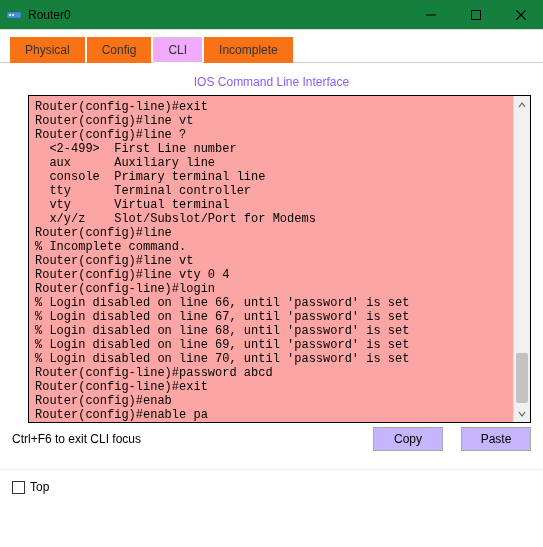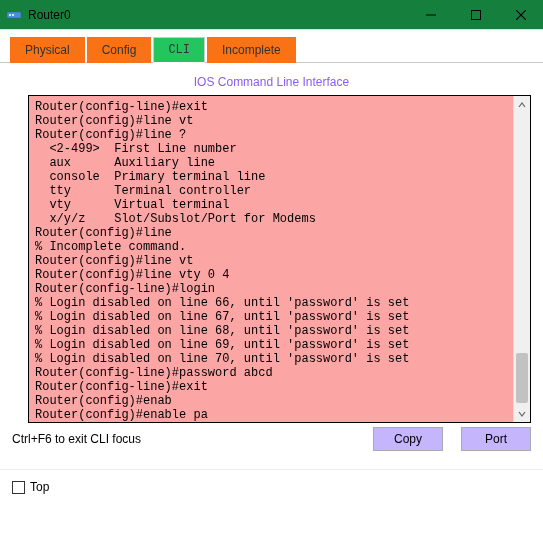--- a/index.html
+++ b/index.html
@@ -55,24 +55,23 @@
     font-size: 12px;
     color: #333;
     border: 1px solid transparent;
     border-bottom: none;
     cursor: pointer;
     position: relative;
     top: 1px;
     background: #f97316;
   }
   .tab.active {
-    background: #22c55e;
+    background: #f0abfc;
     border: 1px solid #ccc;
     border-bottom: 1px solid #fff;
-    font-family: Liberation Mono, monospace;
   }
   .content {
     padding: 8px 12px 4px 12px;
   }
   .panel-title {
     text-align: center;
     font-size: 12px;
     color: #8b5cf6;
     margin: 4px 0 6px 0;
   }
@@ -238,20 +237,20 @@
         <svg width="8" height="8">
             <polyline points="1,2 4,6 7,2" fill="none" stroke="#666" stroke-width="1.2"></polyline>
           </svg>
       </div>
     </div>
   </div>
 
   <div class="bottom-row">
     <div class="hint">Ctrl+F6 to exit CLI focus</div>
     <div class="btn">Copy</div>
-    <div class="btn">Port</div>
+    <div class="btn">Paste</div>
   </div>
 </div>
 
 <div class="footer">
   <span class="checkbox"></span>
   <span>Top</span>
 </div>
 
 </body></html>

